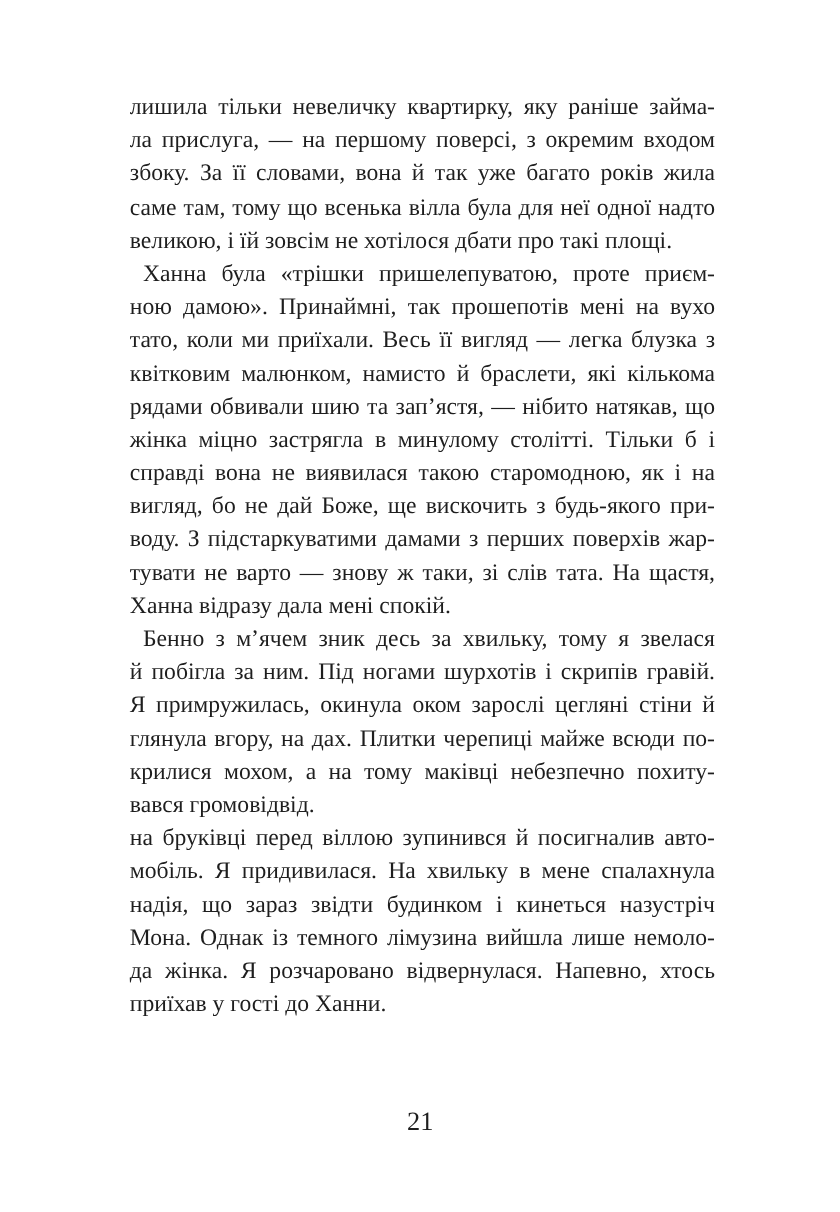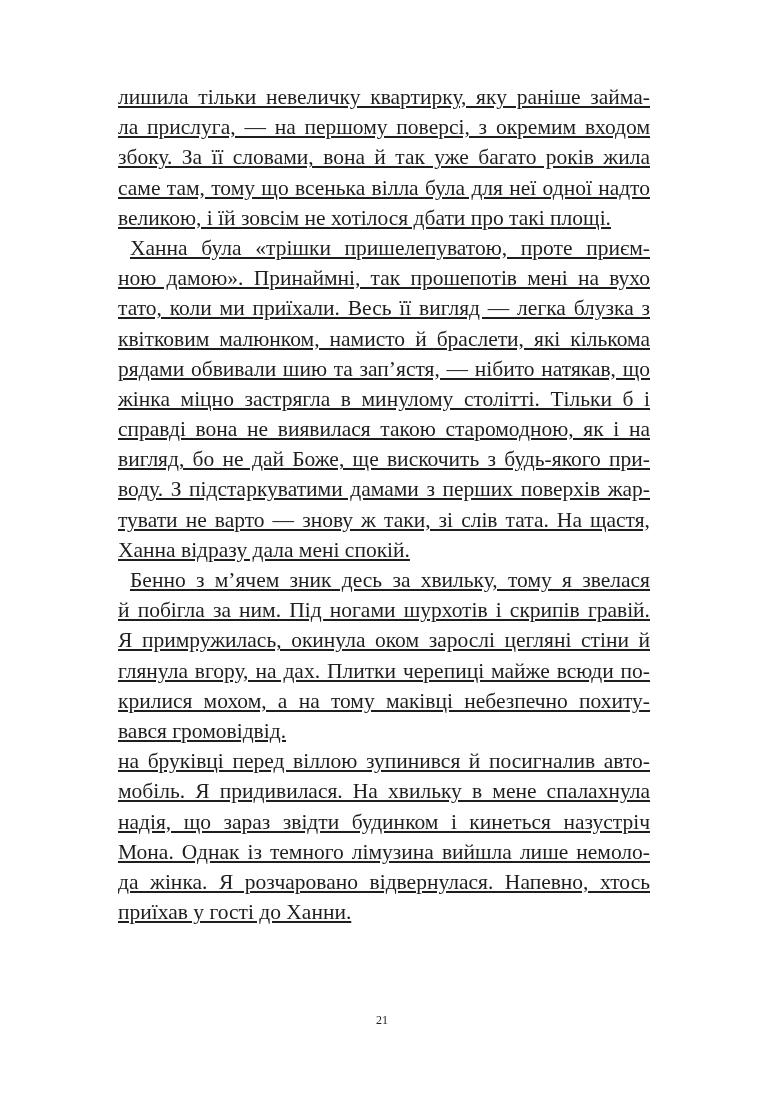--- a/index.html
+++ b/index.html
@@ -21,42 +21,41 @@
     left: 118px;
     top: 82px;
     width: 532px;
     font-size: 21.5px;
     line-height: 30.2px;
     -webkit-font-smoothing: antialiased;
   }
   .paragraph {
     margin: 0;
     padding: 0;
-    text-decoration: underline;
   }
   .line {
     text-align: justify;
     text-align-last: justify;
     white-space: normal;
     height: 30.2px;
     overflow: visible;
   }
   .line.last {
     text-align-last: left;
   }
   .line.indent {
     text-indent: 12px;
   }
   .page-number {
     position: absolute;
     left: 0;
     top: 1008px;
     width: 764px;
     text-align: center;
-    font-size: 12px;
+    font-size: 24px;
     line-height: 24px;
     color: #1e1e1e;
   }
 </style>
 </head>
 <body>
 
 <div class="page">
   <div class="text-block">
       <div class="paragraph">

